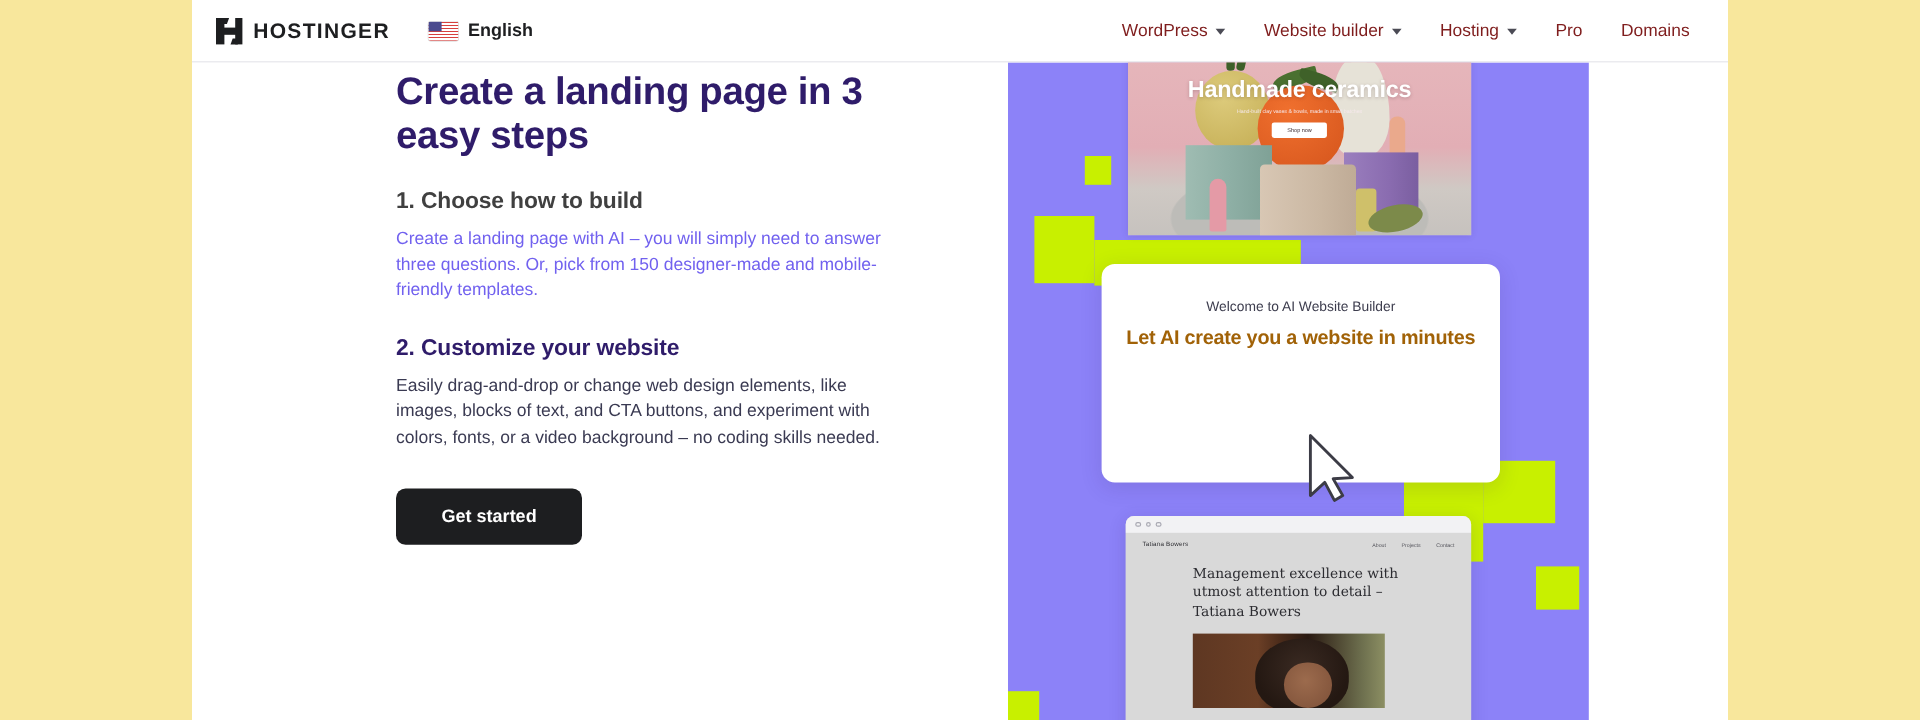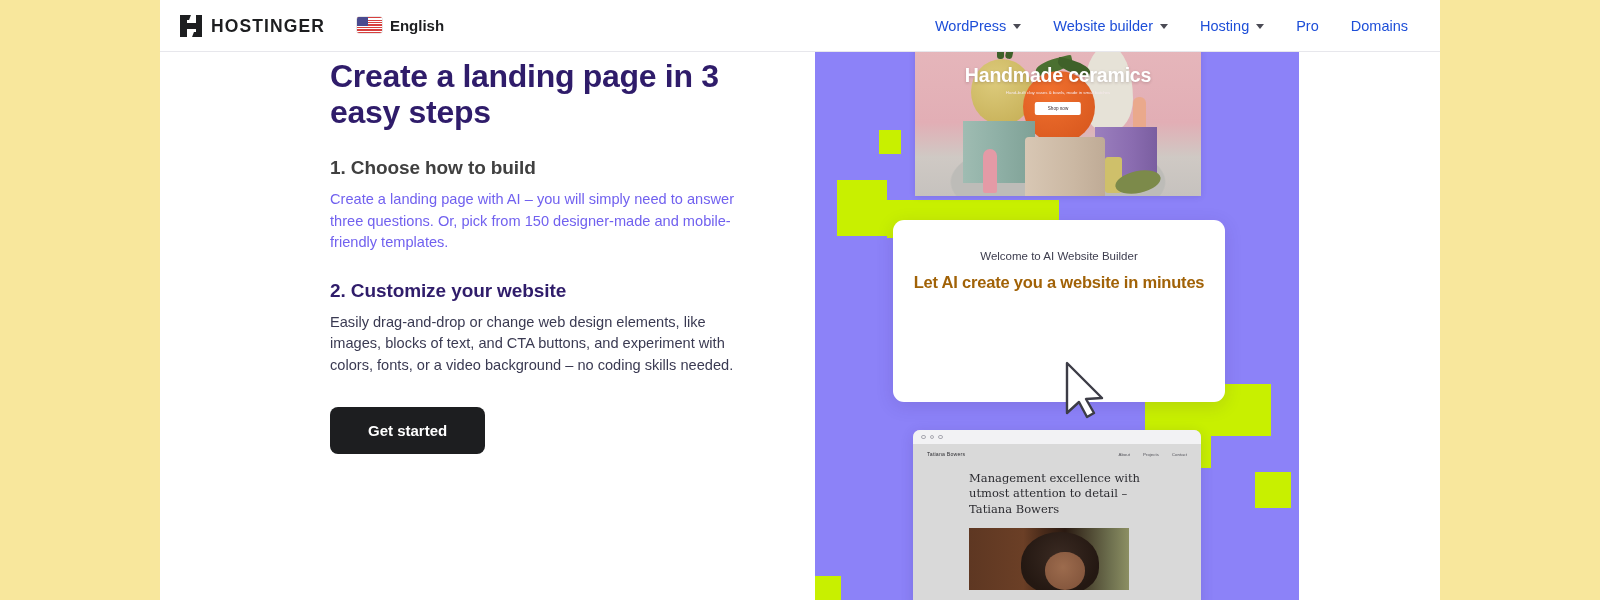--- a/index.html
+++ b/index.html
@@ -36,21 +36,21 @@
   .lm-a { left: 0; top: 0; width: 6.5px; height: 22px; }
   .lm-b { right: 0; top: 0; width: 6.5px; height: 22px; }
   .lm-c { left: 5px; top: 8px; width: 12px; height: 6px; }
   .lm-d { left: 3.5px; top: 0px; width: 6px; height: 5px; background: #fff; transform: skewX(-20deg); }
   .lm-e { right: 3.5px; bottom: 0px; width: 6px; height: 5px; background: #fff; transform: skewX(-20deg); }
   .brand-name {
     font-size: 17.5px; font-weight: bold; letter-spacing: 1.1px;
     color: #1d1e20;
   }
   .lang {
-    display: flex; margin-left: 32px; cursor: pointer;
+    display: flex; align-items: center; margin-left: 32px; cursor: pointer;
   }
   .flag {
     width: 25px; height: 16px; margin-right: 8px; position: relative;
     border-radius: 2px; overflow: hidden; background: #fff;
     box-shadow: 0 0 0 0.5px rgba(0,0,0,.18);
   }
   .flag .stripes {
     position: absolute; inset: 0;
     background: repeating-linear-gradient(
       to bottom,
@@ -59,21 +59,21 @@
   }
   .flag .canton {
     position: absolute; left: 0; top: 0; width: 11px; height: 8.6px;
     background: #4a4a8f;
   }
   .lang-label { font-size: 15px; font-weight: bold; color: #1d1e20; }
 
   .nav { margin-left: auto; display: flex; align-items: center; gap: 0; padding-right: 16px; }
   .nav-item {
     display: flex; align-items: center; gap: 7px;
-    font-size: 14.5px; color: #1d4ed8; cursor: pointer;
+    font-size: 14.5px; color: #7f1d1d; cursor: pointer;
     padding: 0 16px;
   }
   .caret {
     width: 0; height: 0;
     border-left: 4.5px solid transparent;
     border-right: 4.5px solid transparent;
     border-top: 5.5px solid #4b4b55;
     margin-top: 2px;
   }
 
@@ -103,21 +103,21 @@
   .cta {
     display: inline-block; margin-top: 30px;
     background: #1d1e20; color: #fff;
     font-size: 15px; font-weight: bold;
     padding: 15px 38px; border: none; border-radius: 8px;
     cursor: pointer; font-family: inherit;
   }
 
   
   .art {
-    position: absolute; left: 655px; top: 52px;
+    position: absolute; left: 680px; top: 52px;
     width: 600px; height: 548px;
     overflow: hidden;
   }
   .art-bg {
     position: absolute; left: 0; top: 0;
     width: 484px; height: 548px;
     background: #8C82F8;
   }
   .sq { position: absolute; background: #C8F000; }
   .sq-a  { left: 64px; top: 78px; width: 22px; height: 24px; }

